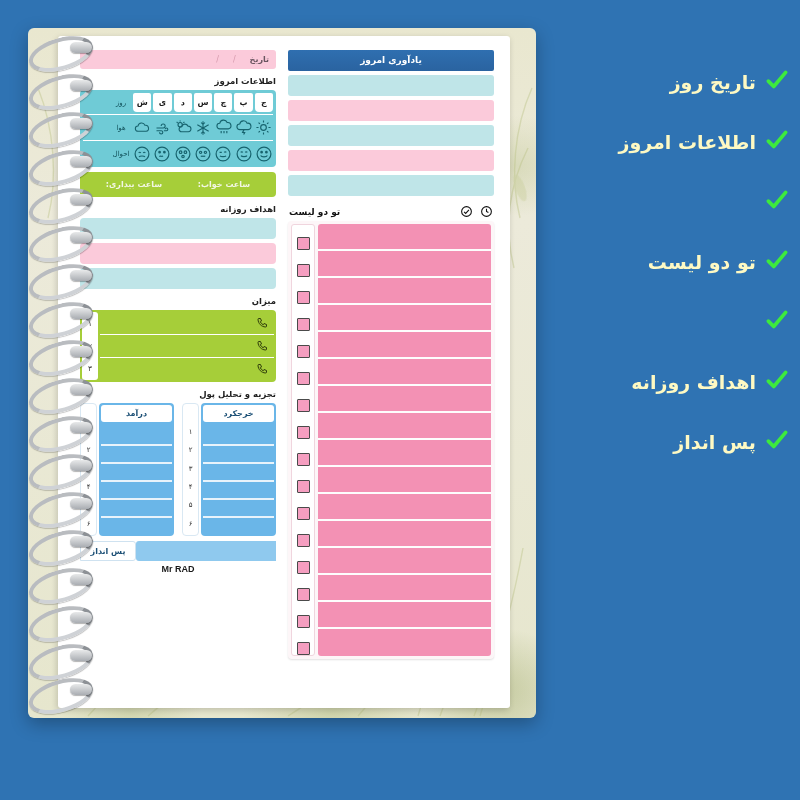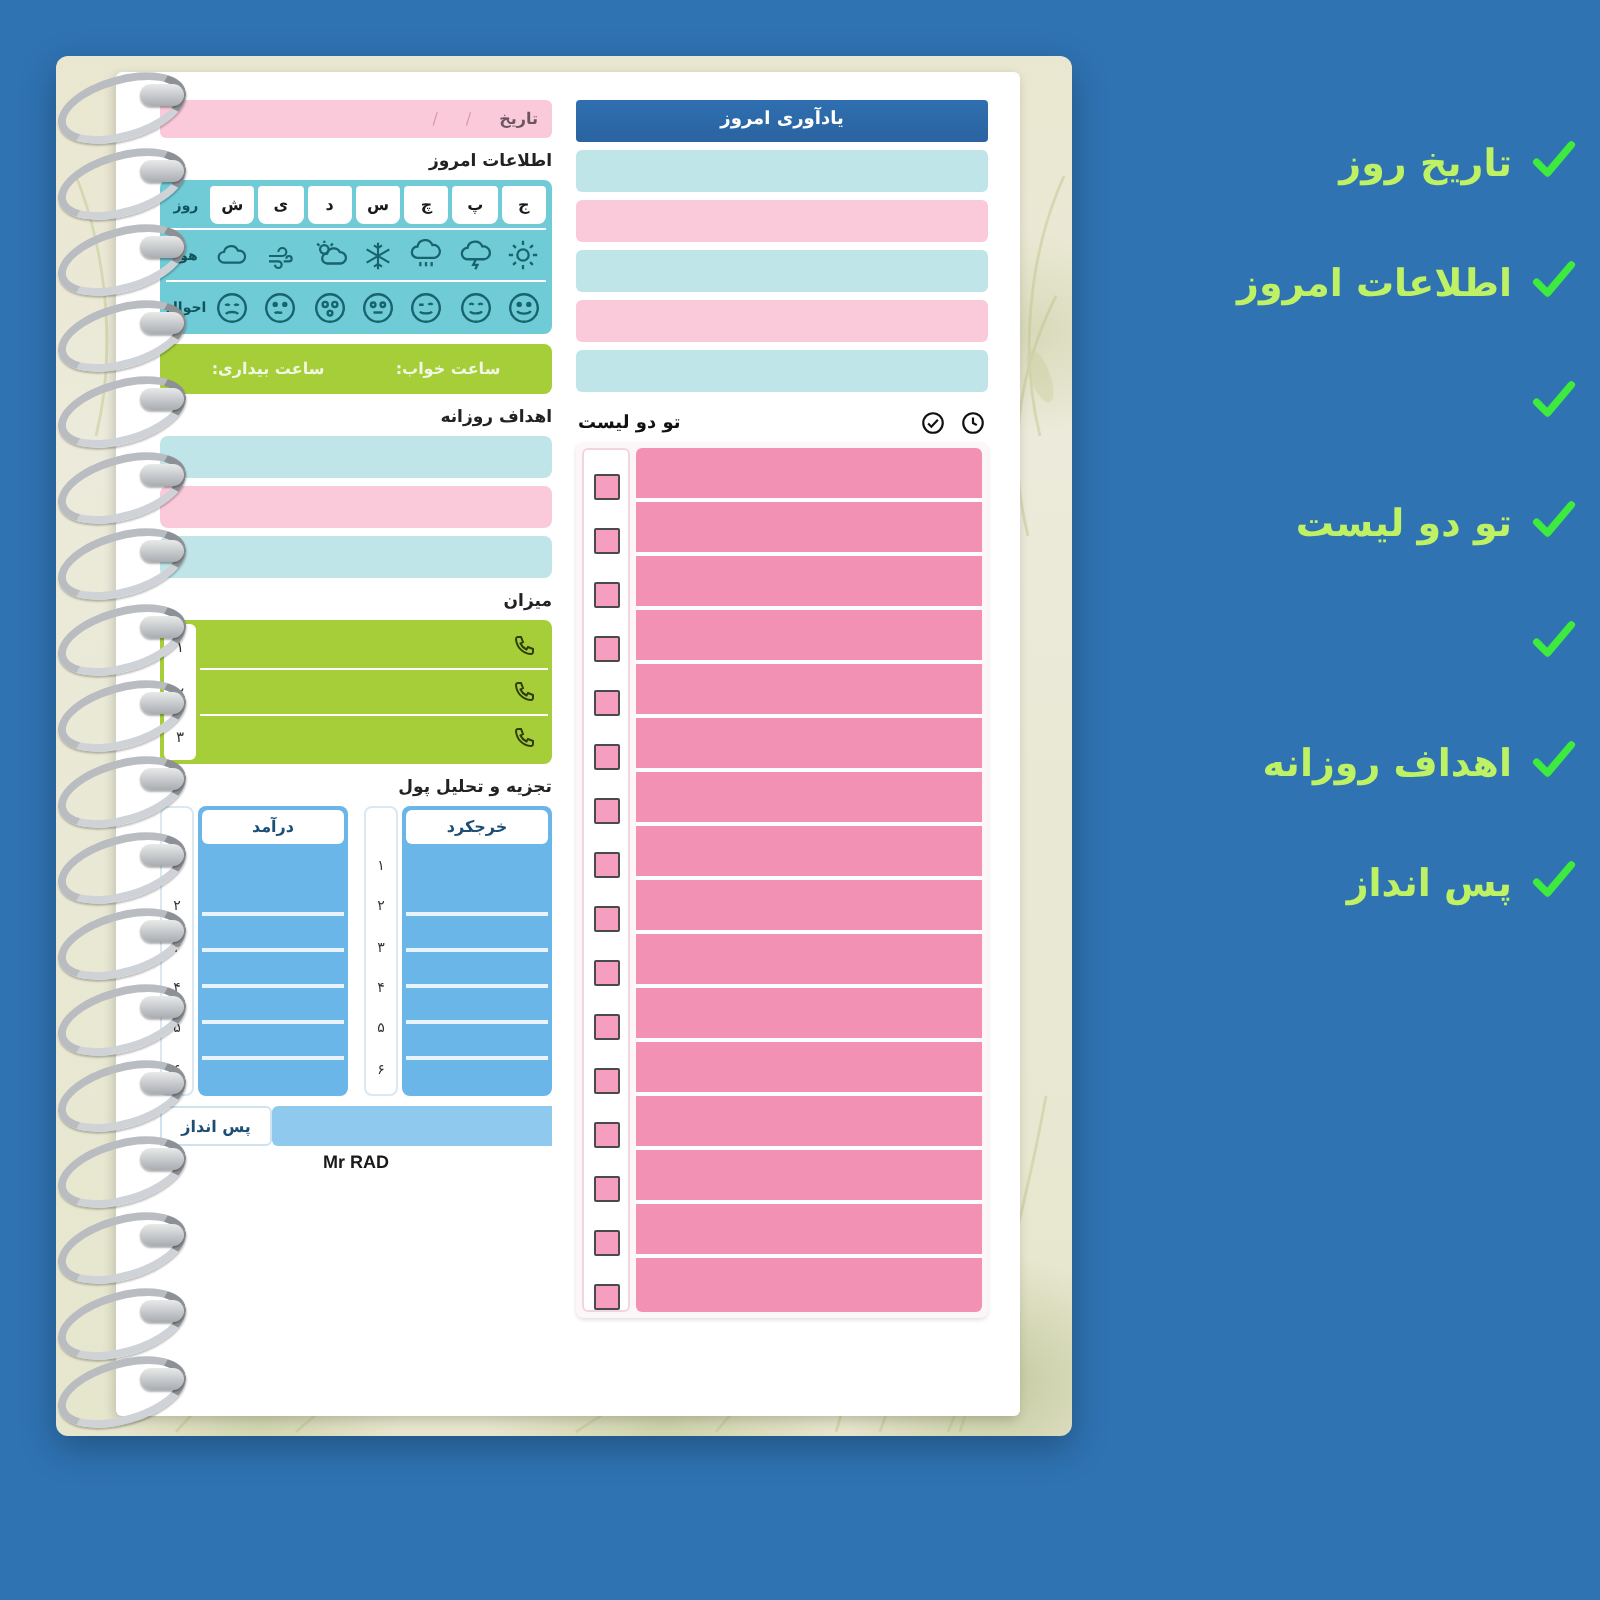--- a/index.html
+++ b/index.html
@@ -113,21 +113,21 @@
   .mt5{margin-top:5px;}
   .mt4{margin-top:4px;}
 
   .info-grid{
     background:#6fcbd6;border-radius:4px;padding:3px;
     display:flex;flex-direction:column;gap:2px;
   }
   .igrow{display:flex;align-items:stretch;gap:2px;}
   .igrow .rl{
     width:20px;flex:0 0 20px;display:flex;align-items:center;justify-content:center;
-    font-size:7px;color:#12525c;font-weight:bold;
+    font-size:7px;color:#12525c;font-weight:normal;margin-left:28px;
   }
   .igrow .cells{flex:1;display:flex;gap:2px;}
   .dcell{
     flex:1;background:#fff;border-radius:2px 2px 4px 4px;
     height:19px;display:flex;align-items:center;justify-content:center;
     font-size:8px;color:#1a1a1a;font-weight:bold;
   }
   .icell{
     flex:1;height:21px;display:flex;align-items:center;justify-content:center;
   }
@@ -164,21 +164,21 @@
 
   .money{display:flex;gap:8px;}
   .mcol{flex:1;display:flex;gap:2px;}
   .mcol .body{
     flex:1;background:#6ab6e8;border-radius:4px;padding:2px;
     display:flex;flex-direction:column;
   }
   .mcol .hd{
     background:#fff;border-radius:3px;height:17px;
     display:flex;align-items:center;justify-content:center;
-    font-size:8px;font-weight:bold;color:#1b4f75;margin-bottom:18px;
+    font-size:8px;font-weight:bold;color:#1b4f75;margin-bottom:6px;
   }
   .mcol .ln{height:16px;border-bottom:2px solid #e8f3fb;}
   .mcol .ln:last-child{border-bottom:none;}
   .mcol .nums{
     width:15px;background:#fff;border-radius:4px;
     display:flex;flex-direction:column;padding:19px 0 2px;
     border:1px solid #d9e8f3;
   }
   .mcol .nums div{
     flex:1;display:flex;align-items:center;justify-content:center;
@@ -201,21 +201,21 @@
   .features{
     position:absolute;right:10px;top:52px;width:262px;
     display:flex;flex-direction:column;gap:0;
   }
   .frow{
     display:flex;align-items:center;justify-content:flex-start;
     gap:8px;height:60px;
   }
   .frow .tick{flex:0 0 auto;}
   .frow .ftxt{
-    color:#bef264;font-size:19px;font-weight:bold;
+    color:#fef9c3;font-size:19px;font-weight:bold;
     white-space:nowrap;
   }
 </style>
 </head>
 <body>
 
 <div id="stage">
 
   <div class="notebook">
     <div class="leafpat">

